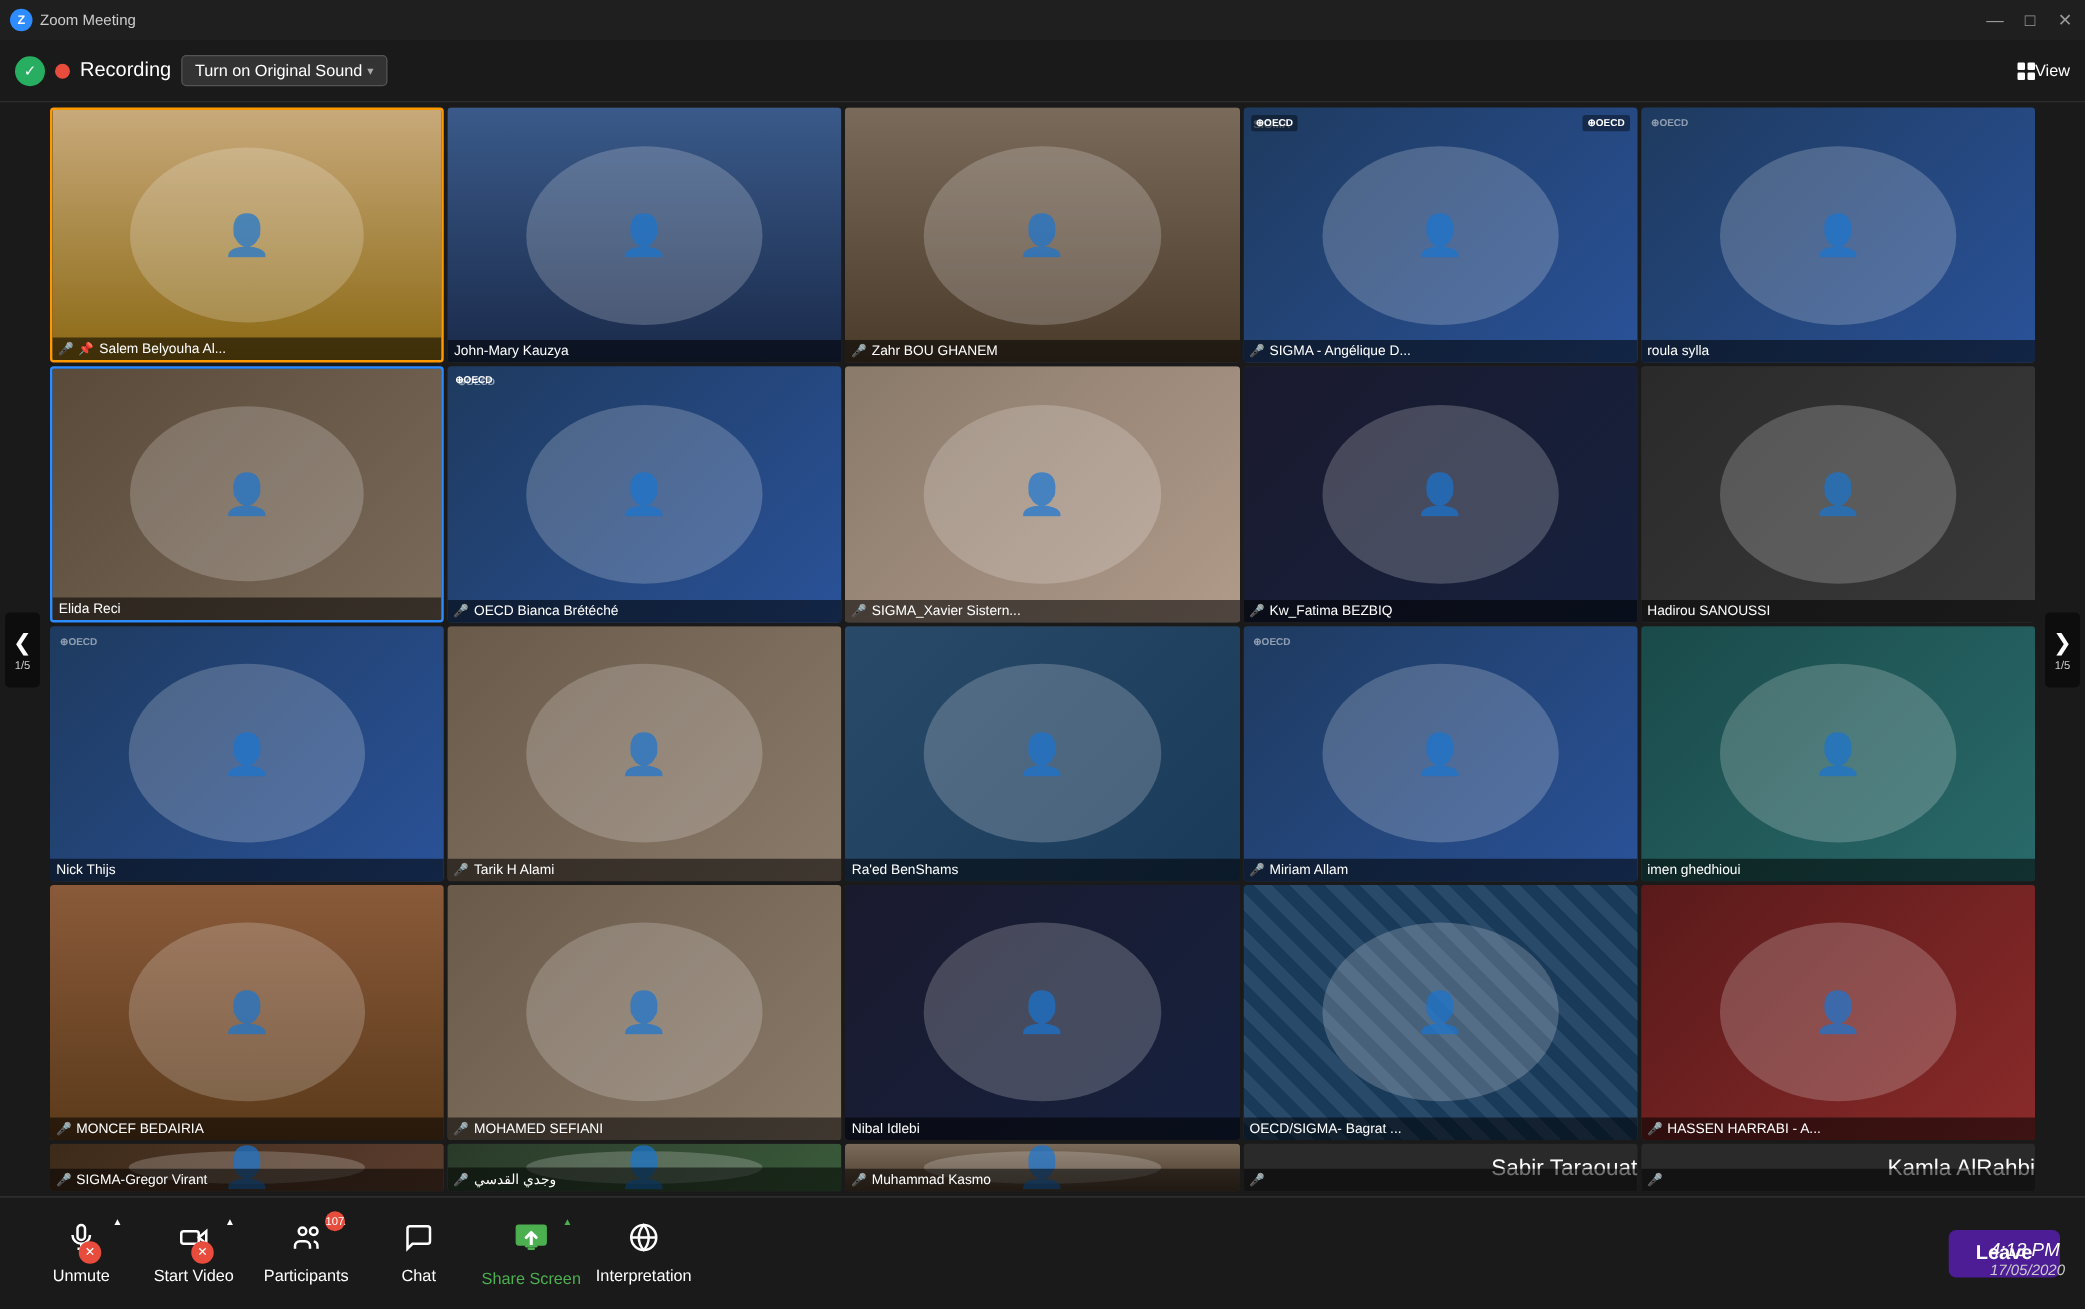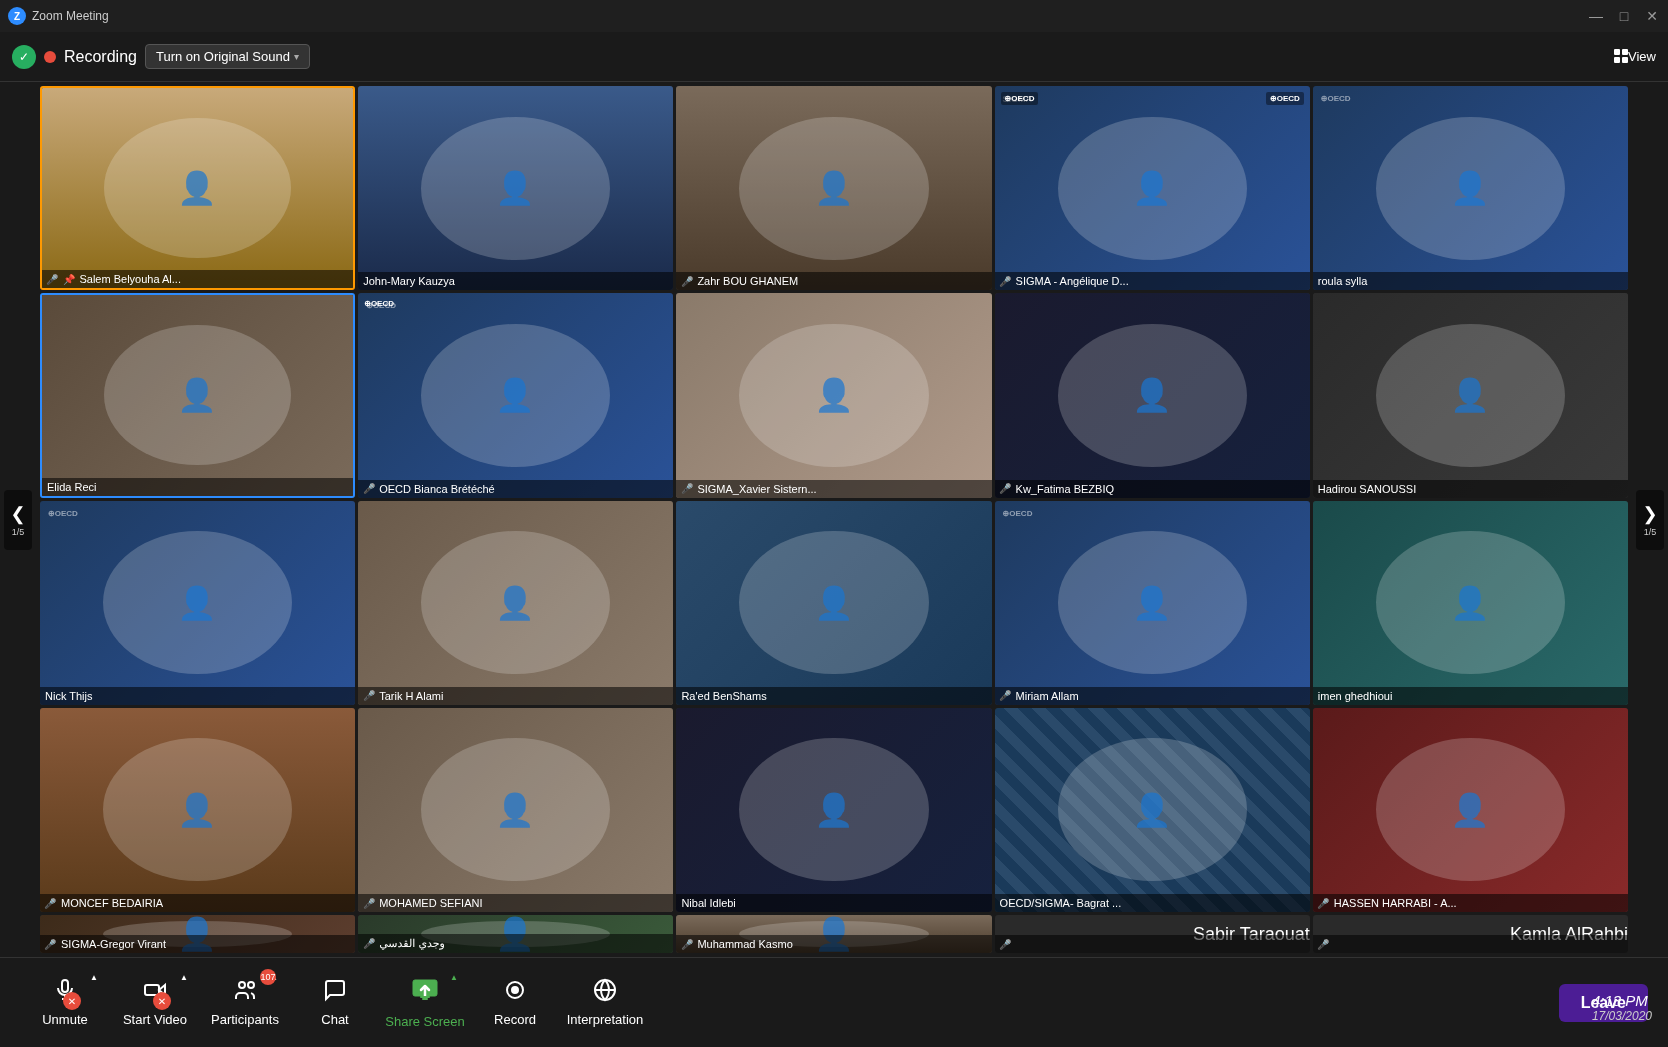--- a/index.html
+++ b/index.html
@@ -98,21 +98,21 @@
     #original-sound-dropdown {
       color: #aaa;
       font-size: 10px;
     }
     #view-btn {
       margin-left: auto;
       color: white;
       font-size: 13px;
       cursor: pointer;
       display: flex;
-      align-items: flex-start;
+      align-items: flex-end;
       gap: 0;
     }
     #view-grid-icon {
       display: inline-grid;
       grid-template-columns: 1fr 1fr;
       gap: 2px;
       width: 14px;
       height: 14px;
     }
     #view-grid-icon span {
@@ -764,42 +764,33 @@
         <rect x="2" y="4" width="24" height="16" rx="2" fill="#4caf50" stroke="#4caf50" stroke-width="1"></rect>
         <path d="M14 10 L14 20 M10 14 L14 10 L18 14" stroke="white" stroke-width="2.5" stroke-linecap="round" stroke-linejoin="round"></path>
         <rect x="9" y="20" width="10" height="2" rx="1" fill="#4caf50"></rect>
         <rect x="11" y="22" width="6" height="2" rx="1" fill="#4caf50"></rect>
       </svg>
     </div>
     <span class="toolbar-caret" style="color:#4caf50;">▲</span>
     <span class="toolbar-label">Share Screen</span>
   </div>
 
-  <div class="toolbar-item">
-    <div class="toolbar-icon">
-      <svg width="24" height="24" viewBox="0 0 24 24" fill="none" stroke="white" stroke-width="2">
-        <circle cx="12" cy="12" r="8"></circle>
-        <circle cx="12" cy="12" r="3" fill="white"></circle>
-      </svg>
-    </div>
-    <span class="toolbar-label">Record</span>
-  </div>
 
   <div class="toolbar-item">
     <div class="toolbar-icon">
       <svg width="24" height="24" viewBox="0 0 24 24" fill="none" stroke="white" stroke-width="2">
         <circle cx="12" cy="12" r="10"></circle>
         <path d="M2 12h20"></path>
         <path d="M12 2a15.3 15.3 0 0 1 4 10 15.3 15.3 0 0 1-4 10 15.3 15.3 0 0 1-4-10 15.3 15.3 0 0 1 4-10z"></path>
       </svg>
     </div>
     <span class="toolbar-label">Interpretation</span>
   </div>
 
   <div class="toolbar-separator"></div>
 
   <button id="leave-btn">Leave</button>
 </div>
 
 <div id="clock-area">
   <div style="font-size:15px;font-weight:500;">4:13 PM</div>
-  <div style="font-size:12px;color:#ccc;">17/03/2020</div>
+  <div style="font-size:12px;color:#ccc;">17/05/2020</div>
 </div>
 
 </body></html>

